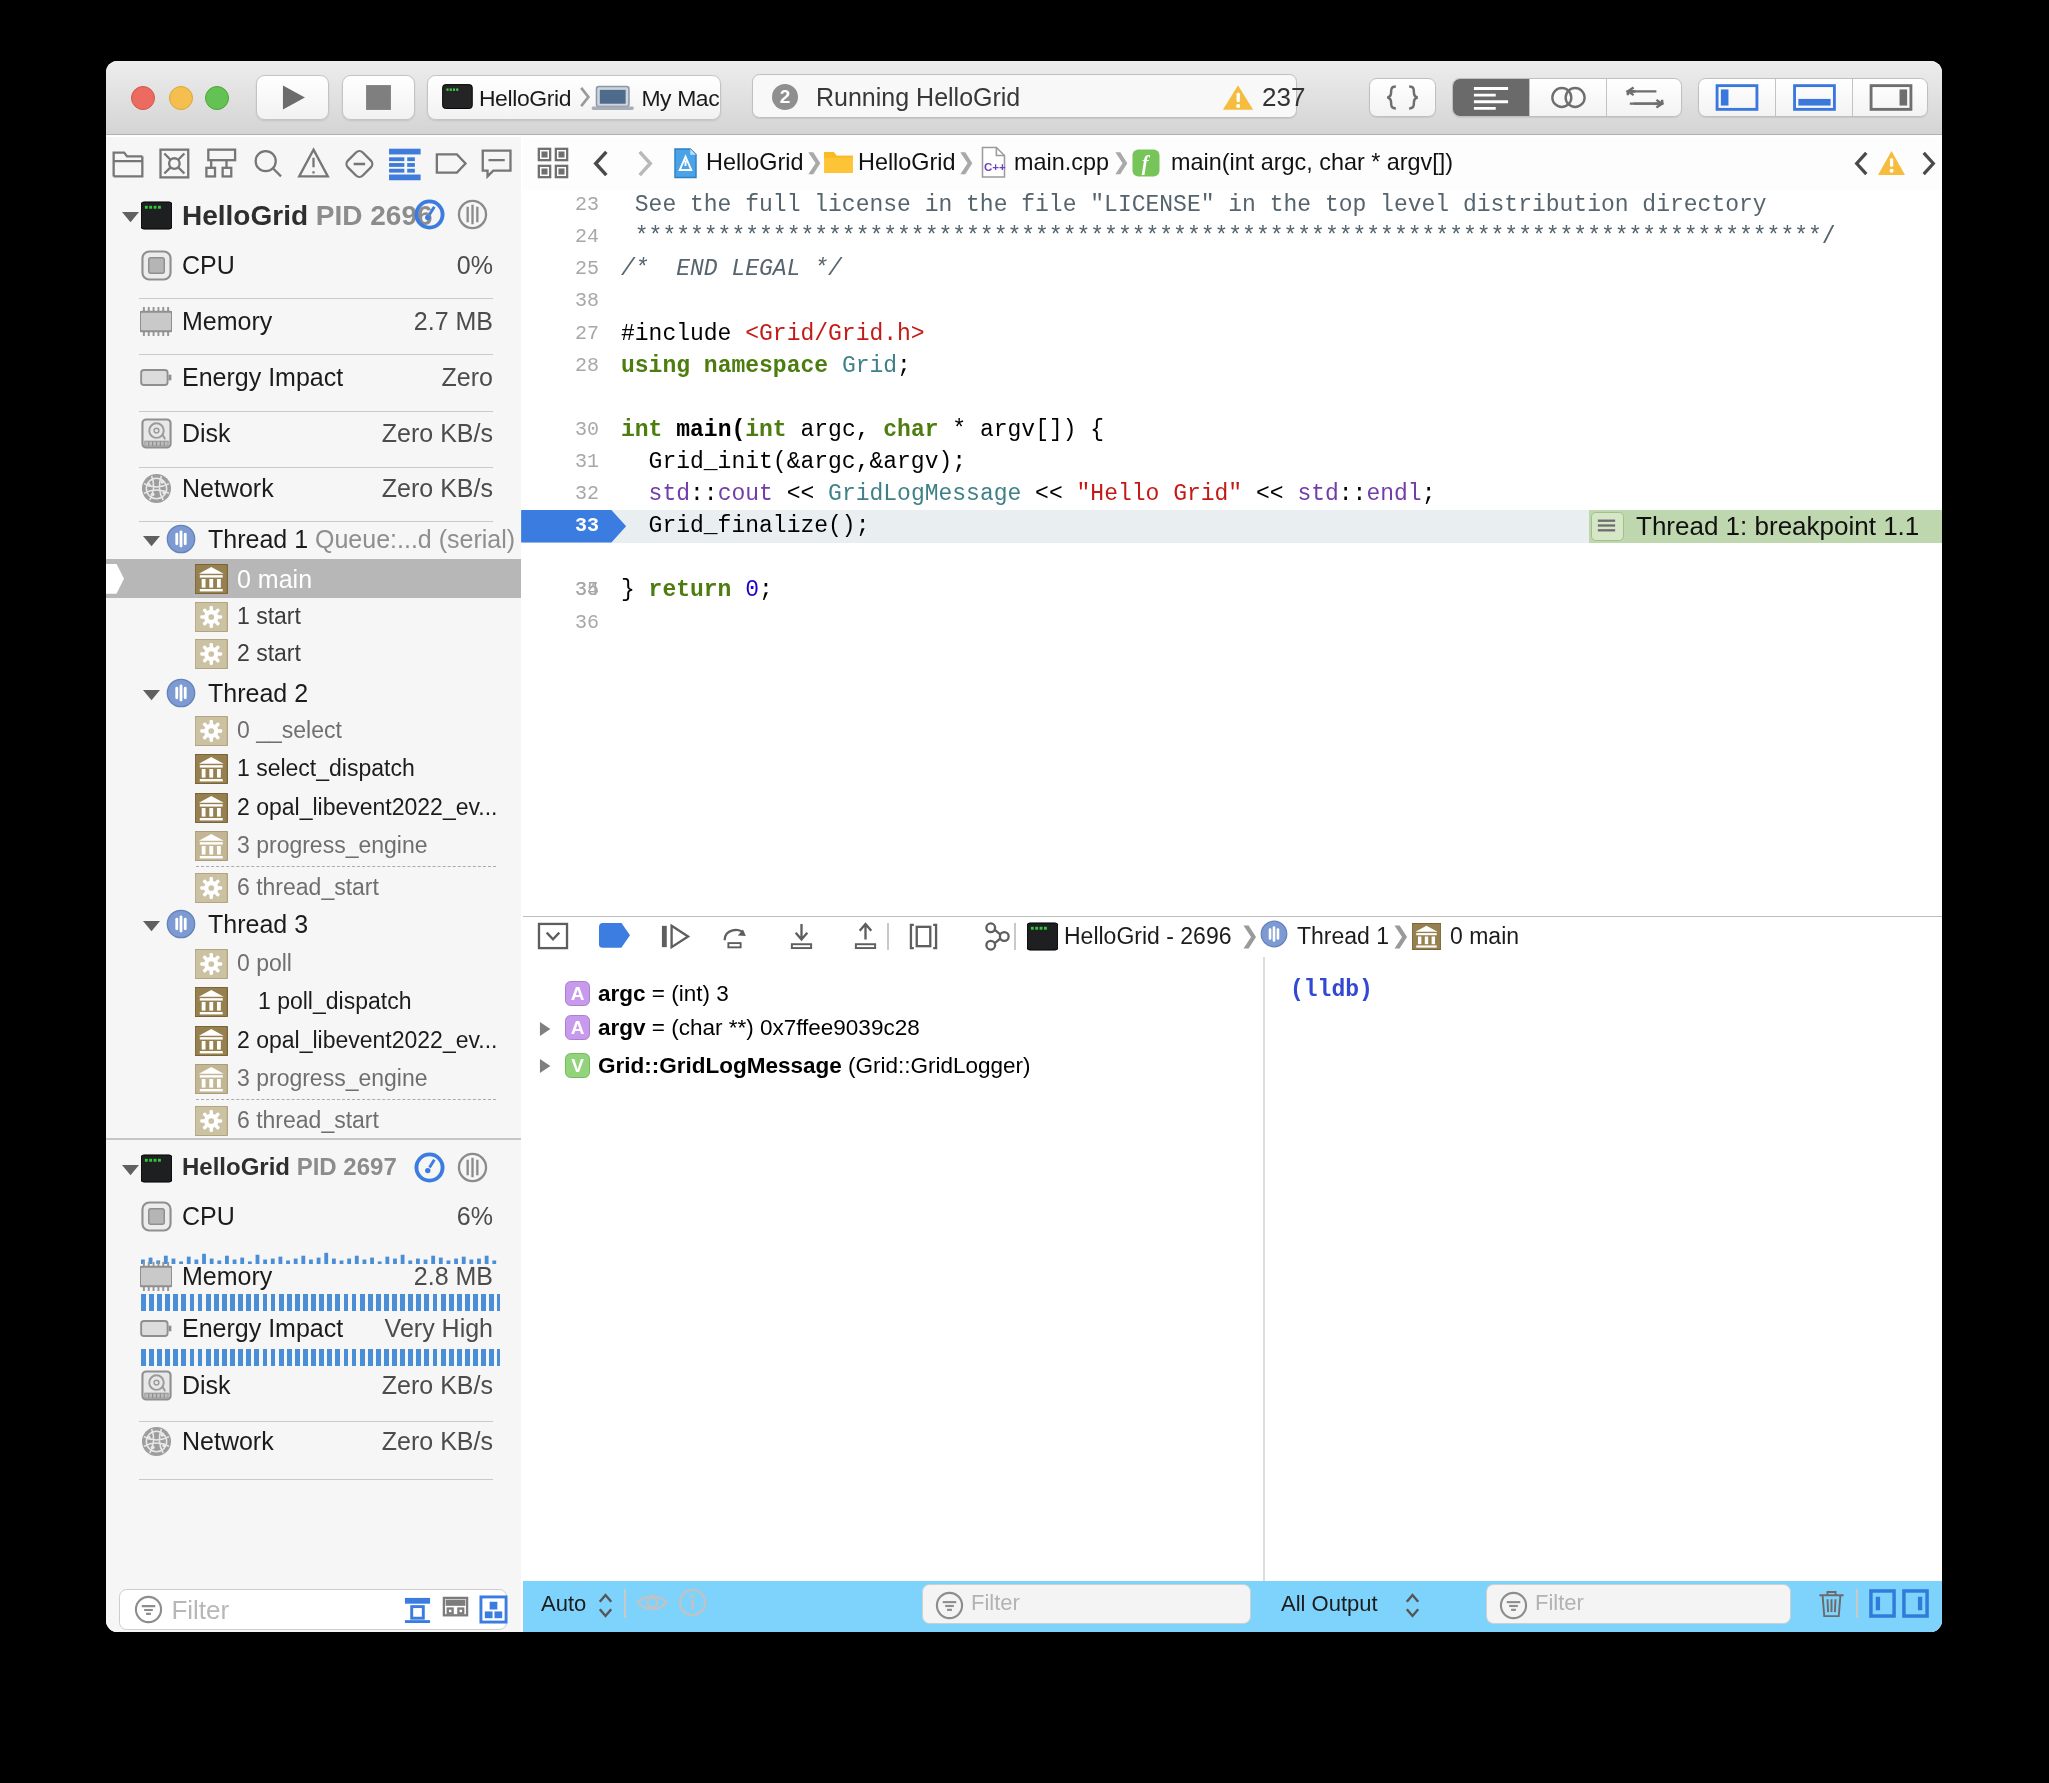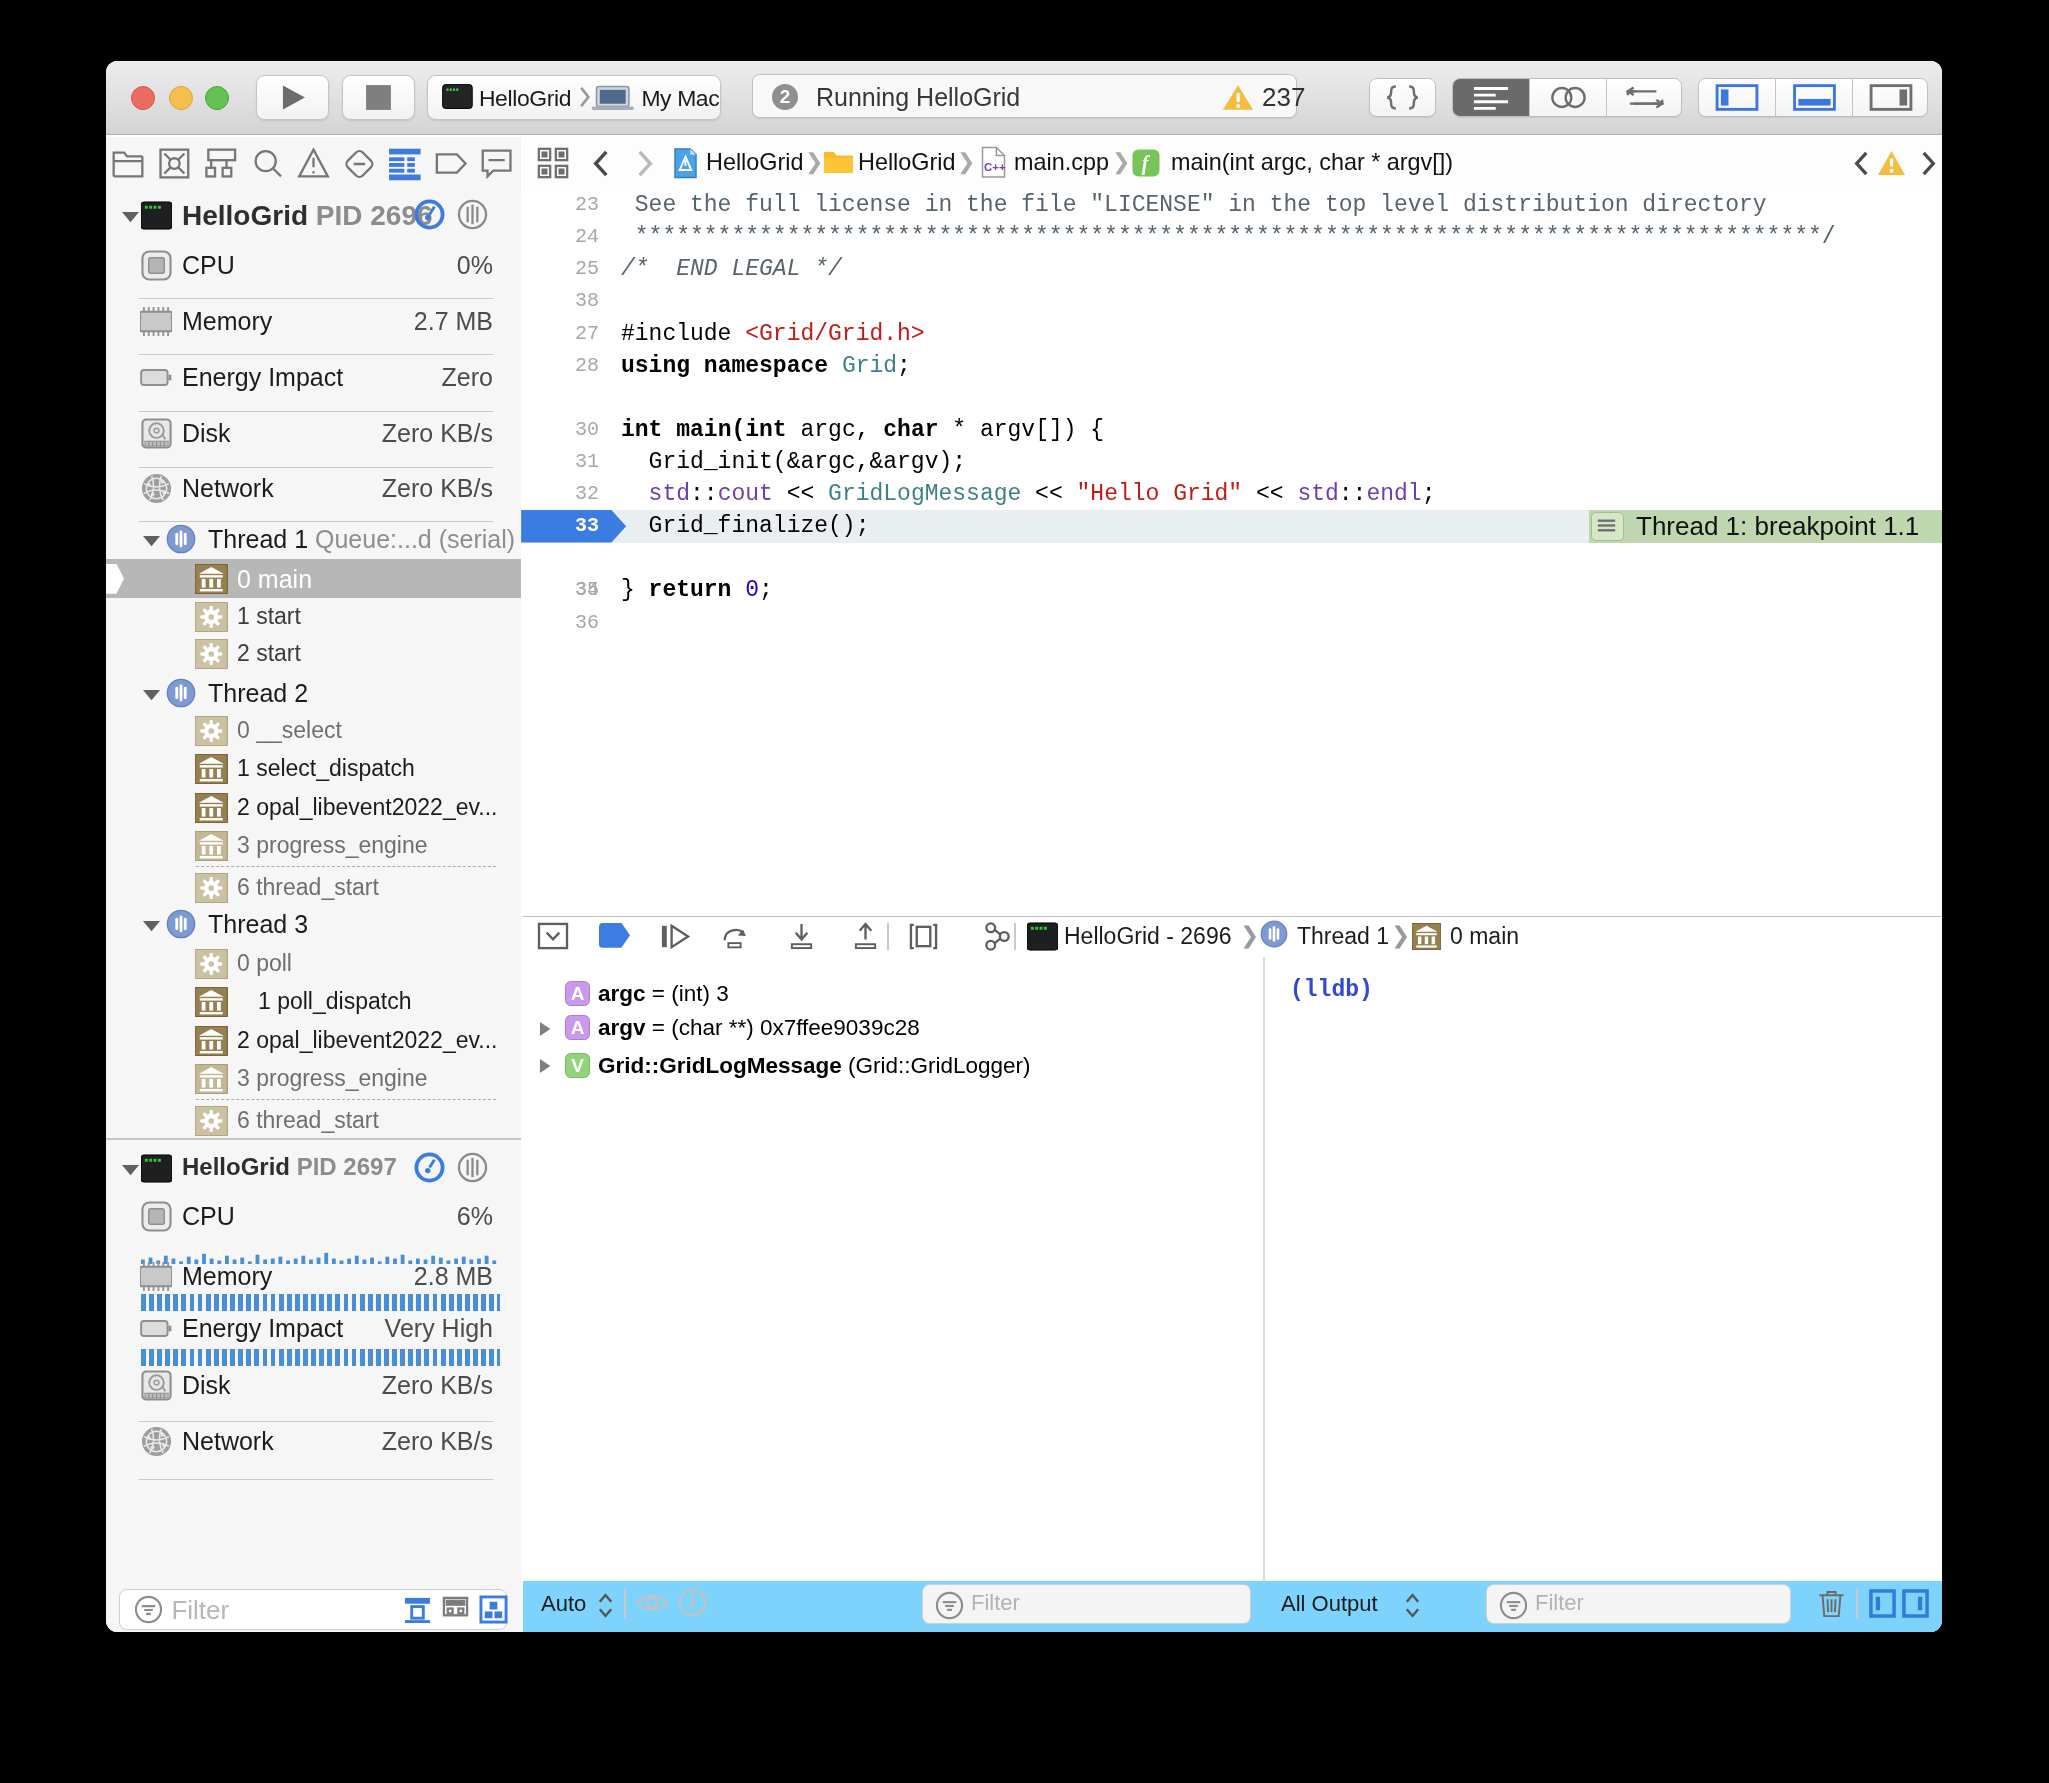--- a/index.html
+++ b/index.html
@@ -21,21 +21,21 @@
   .nsep{position:absolute;left:33px;width:354px;height:1px;background:#c9c9c9;}
   .dsep{position:absolute;left:90px;width:300px;border-top:1.9px dashed #ababab;}
   .navrow{position:absolute;left:0;width:415px;height:37px;white-space:nowrap;}
   .nlabel{color:#1c1c1c;}
   .nvalue{position:absolute;right:28px;color:#4c4c4c;}
   
   #editor{position:absolute;left:417px;top:129px;width:1419px;height:726px;background:#fff;}
   .codeline{position:absolute;left:0;width:1419px;height:32.5px;font-family:"Liberation Mono",monospace;font-size:23px;white-space:pre;}
   .lnum{position:absolute;left:0;top:0;width:76px;text-align:right;color:#a8a8a8;font-size:20px;line-height:32.5px;font-family:"Liberation Mono",monospace;}
   .ctext{position:absolute;left:98px;top:0;line-height:32.5px;}
-  .kw{color:#000000;font-weight:bold;text-align:right;}
+  .kw{color:#4d7c0f;font-weight:bold;text-align:right;}
   .pp{color:#000000;}
   .str{color:#c41a16;}
   .num{color:#1c00cf;}
   .typ{color:#3e8087;}
   .std{color:#703daa;}
   .cmt{color:#56646e;}
   
   #debugbar{position:absolute;left:417px;top:855px;width:1419px;height:43px;background:#fff;border-top:1.9px solid #bdbdbd;border-bottom:1.9px solid #d6d6d6;font-size:25px;}
   #vars{position:absolute;left:417px;top:896px;width:740px;height:624px;background:#fff;font-size:25px;}
   #consoled{position:absolute;left:1157px;top:896px;width:1.9px;height:676px;background:#dcdcdc;}

